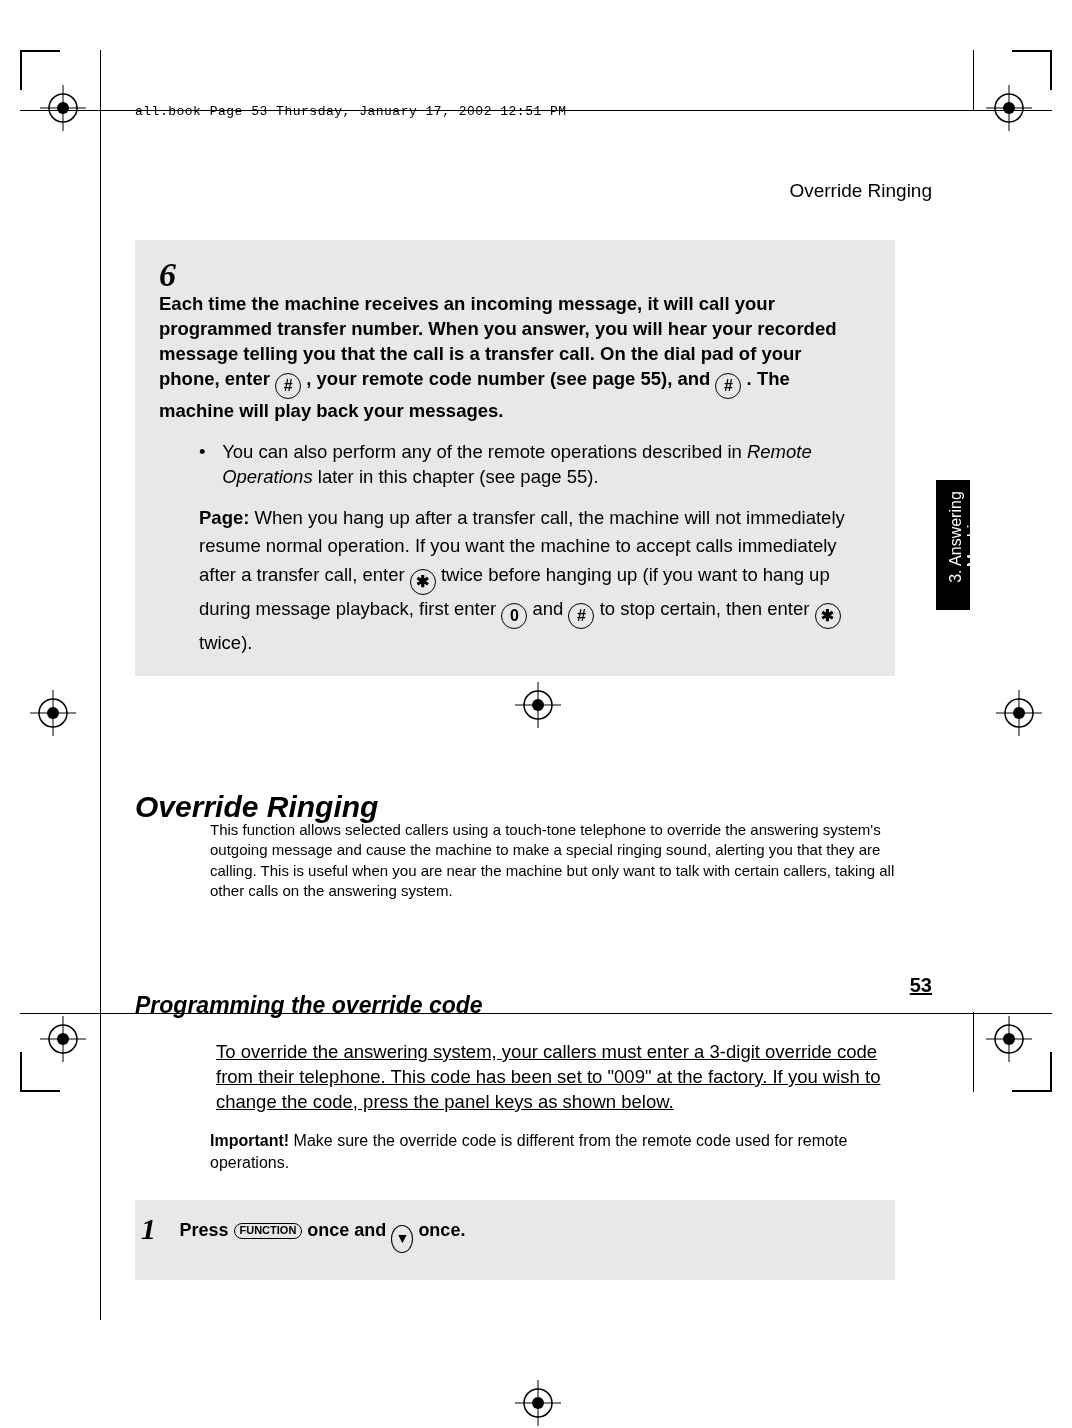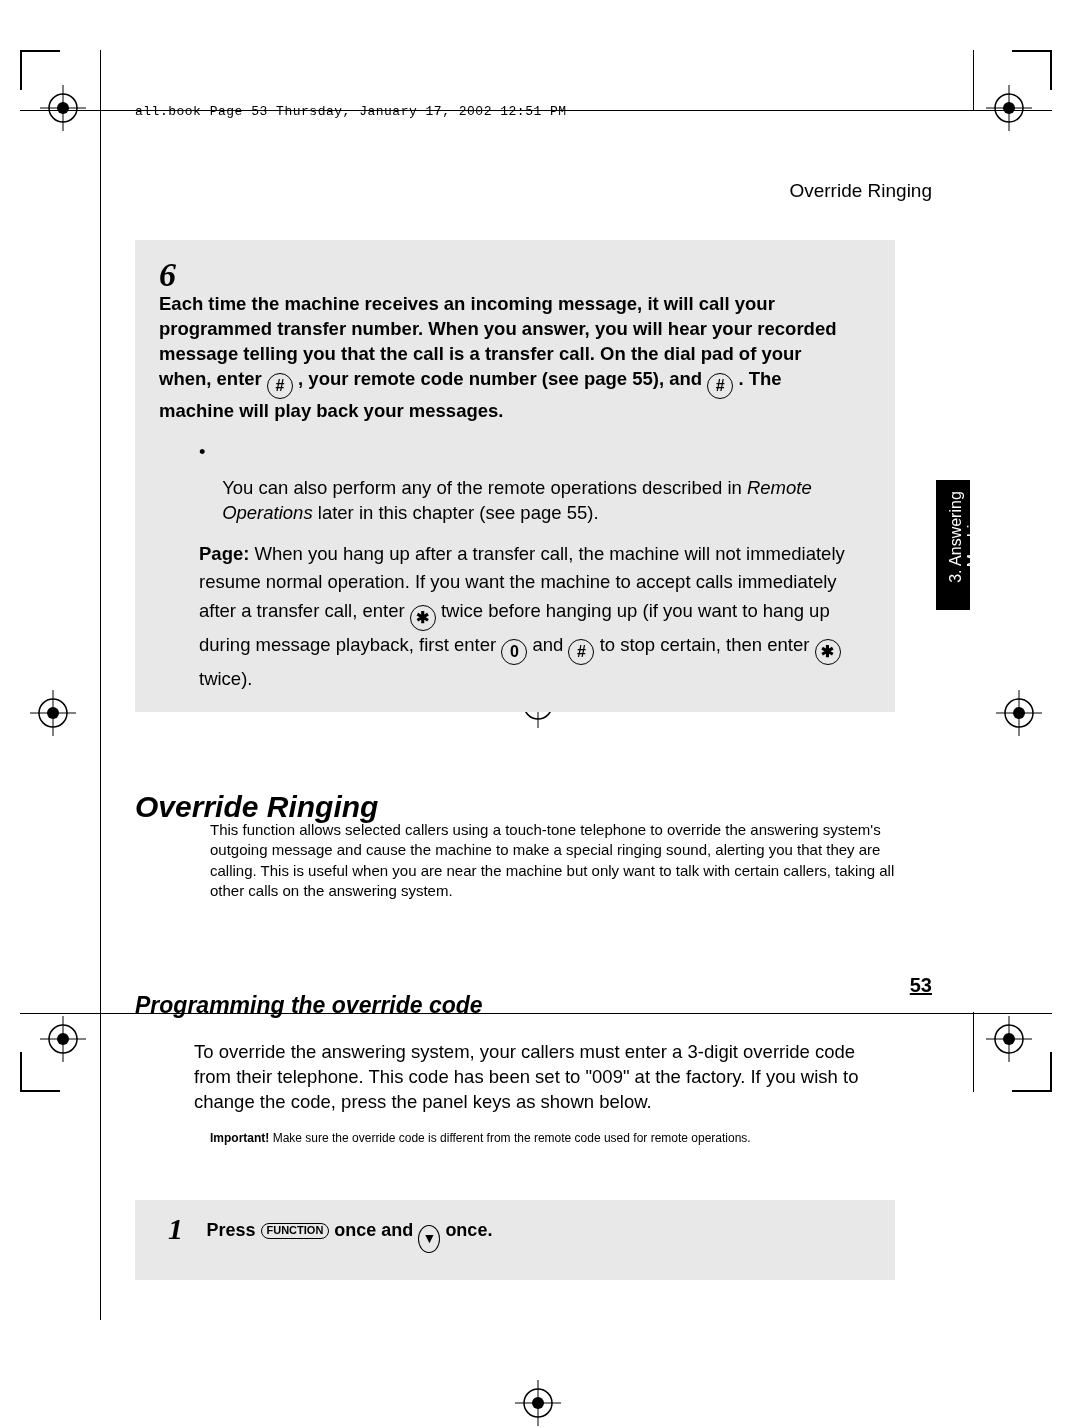--- a/index.html
+++ b/index.html
@@ -99,21 +99,21 @@
       line-height: 1.35;
     }
     .step-body.bold { font-weight: bold; }
     .bullet-sub {
       margin-left: 40px;
       margin-top: 16px;
       font-size: 18.5px;
       line-height: 1.35;
     }
     .bullet-sub .dot { display: inline-block; width: 18px; }
-    .bullet-sub .txt { display: inline-block; width: 640px; vertical-align: top; margin-top: 36px; }
+    .bullet-sub .txt { display: inline-block; width: 640px; vertical-align: top; }
     .note-block {
       margin-left: 40px;
       margin-top: 14px;
       font-size: 18.5px;
       line-height: 1.55;
     }
 
     .key-circle {
       display: inline-block;
       width: 26px; height: 26px;
@@ -168,43 +168,44 @@
     .h2 {
       position: absolute;
       left: 135px;
       top: 992px;
       font-size: 23px;
       font-style: italic;
       font-weight: bold;
     }
     .para2 {
       position: absolute;
-      left: 194px;
+      left: 216px;
       top: 1040px;
       width: 685px;
       font-size: 18.5px;
       line-height: 1.35;
+      text-decoration: underline;
     }
     .para3 {
       position: absolute;
       left: 210px;
       top: 1130px;
       width: 685px;
-      font-size: 12px;
+      font-size: 16px;
       line-height: 1.35;
     }
 
     .shade-box2 {
       position: absolute;
       left: 135px;
       top: 1200px;
       width: 760px;
       height: 80px;
       background: #e8e8e8;
-      padding: 14px 33px;
+      padding: 14px 6px;
     }
     .step1-row .step-num { font-size: 30px; }
     .step1-row .step-body { width: 430px; font-weight: bold; font-size: 18px; padding-top: 4px;}
 
     .func-key {
       display: inline-block;
       border: 1.5px solid #000;
       border-radius: 11px;
       padding: 0 5px 1px 5px;
       font-size: 11px;
@@ -320,21 +321,21 @@
   </div>
 
   <div class="header-line">all.book  Page 53  Thursday, January 17, 2002  12:51 PM</div>
 
   <div class="running-head">Override Ringing</div>
 
   <div class="shade-box">
     <div>
       <span class="step-num">6</span>
       <span class="step-body bold">
-        <span>Each time the machine receives an incoming message, it will call your programmed transfer number. When you answer, you will hear your recorded message telling you that the call is a transfer call. On the dial pad of your when, enter </span>
+        <span>Each time the machine receives an incoming message, it will call your programmed transfer number. When you answer, you will hear your recorded message telling you that the call is a transfer call. On the dial pad of your phone, enter </span>
         <span class="key-circle">#</span>
         <span>, your remote code number (see page 55), and </span>
         <span class="key-circle">#</span>
         <span>. The machine will play back your messages.</span>
       </span>
     </div>
     <div class="bullet-sub">
       <span class="dot">•</span>
       <span class="txt">
         <span>You can also perform any of the remote operations described in </span><span class="italic">Remote Operations</span><span> later in this chapter (see page 55).</span>

